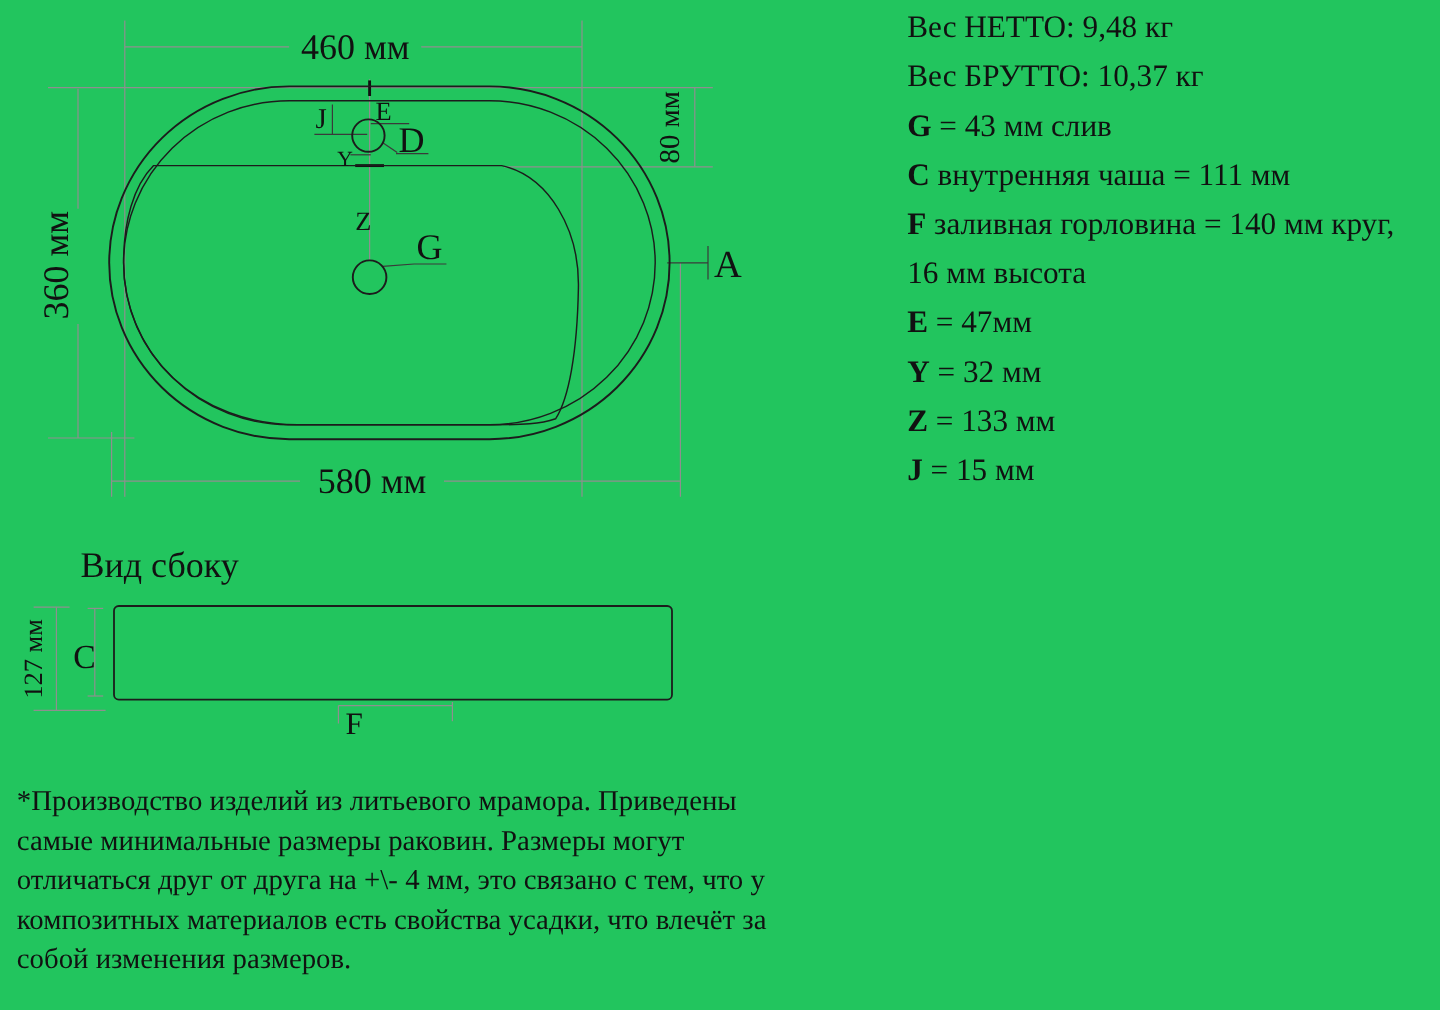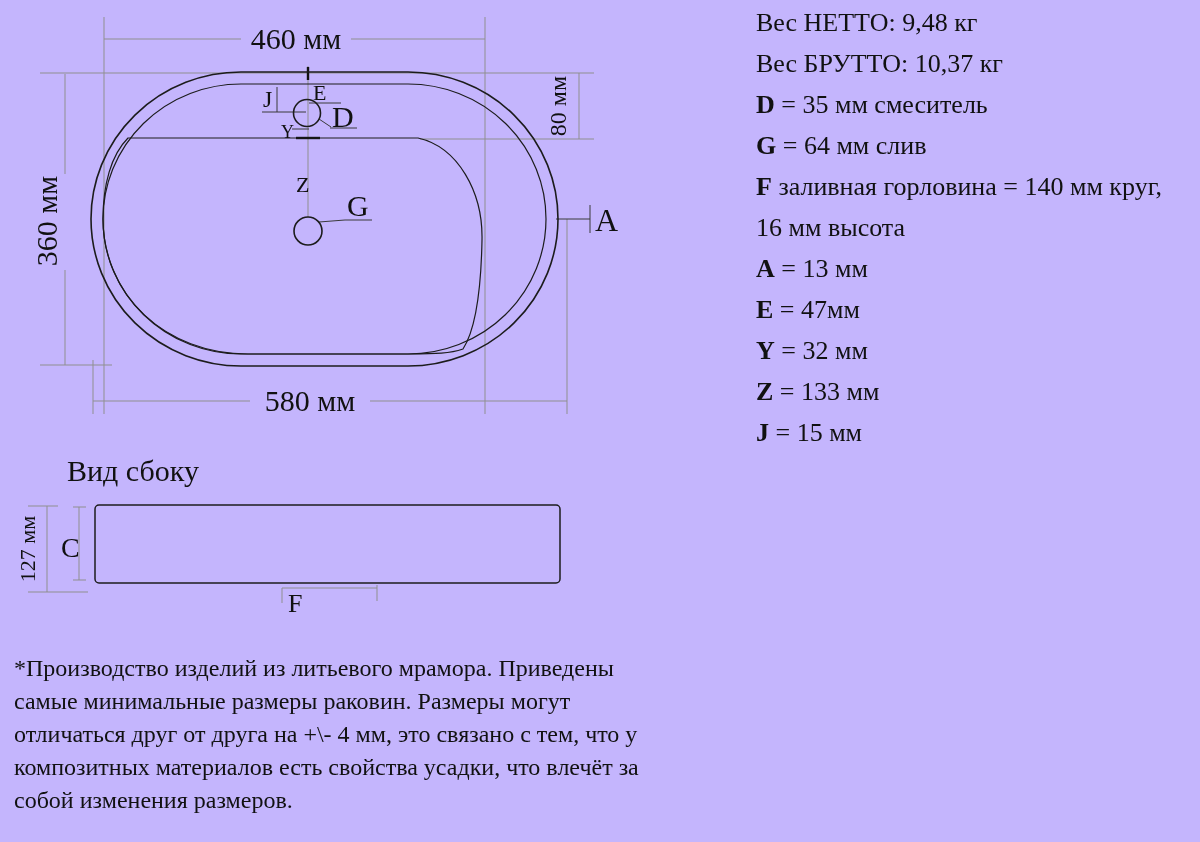--- a/index.html
+++ b/index.html
@@ -1,18 +1,18 @@
 <!DOCTYPE html>
 <html><head>
 <meta charset="utf-8">
 <style>
   * { margin:0; padding:0; box-sizing:border-box; }
   html,body { width:1200px; height:842px; background:#ffffff; overflow:hidden;
               font-family:"Liberation Serif","DejaVu Serif",serif; color:#111; }
-  .page { position:relative; width:1200px; height:842px; background:#c4b5fd; }
+  .page { position:relative; width:1200px; height:842px; background:#22c55e; }
 
   
   .drawing { position:absolute; left:0; top:0; }
   svg text { font-family:"Liberation Serif","DejaVu Serif",serif; fill:#111; }
 
   
   .specs { position:absolute; left:756px; top:2px; width:440px;
            font-size:26px; line-height:41px; white-space:nowrap; }
   .spec-line b { font-weight:bold; }
   .spec-line.gap { margin-top:41px; }
@@ -112,25 +112,24 @@
 
     <text x="67" y="481" font-size="30">Вид сбоку</text>
     <text x="35" y="549" font-size="22" text-anchor="middle" transform="rotate(-90 35 549)">127 мм</text>
     <text x="61" y="557" font-size="28">C</text>
     <text x="288" y="612" font-size="26">F</text>
   </svg>
 
   <div class="specs">
     <div class="spec-line"><b></b><span>Вес НЕТТО: 9,48 кг</span></div>
     <div class="spec-line"><b></b><span>Вес БРУТТО: 10,37 кг</span></div>
-    <div class="spec-line"><b>D</b><span> = 35 мм смеситель</span></div>
-    <div class="spec-line"><b>G</b><span> = 64 мм слив</span></div>
+    <div class="spec-line"><b>G</b><span> = 43 мм слив</span></div>
+    <div class="spec-line"><b>C</b><span> внутренняя чаша = 111 мм</span></div>
     <div class="spec-line"><b>F</b><span> заливная горловина = 140 мм круг,</span></div>
     <div class="spec-line"><b></b><span>16 мм высота</span></div>
-    <div class="spec-line"><b>A</b><span> = 13 мм</span></div>
     <div class="spec-line"><b>E</b><span> = 47мм</span></div>
     <div class="spec-line"><b>Y</b><span> = 32 мм</span></div>
     <div class="spec-line"><b>Z</b><span> = 133 мм</span></div>
     <div class="spec-line"><b>J</b><span> = 15 мм</span></div>
   </div>
 
   <div class="note">
     <div>*Производство изделий из литьевого мрамора. Приведены</div>
     <div>самые минимальные размеры раковин. Размеры могут</div>
     <div>отличаться друг от друга на +\- 4 мм, это связано с тем, что у</div>

